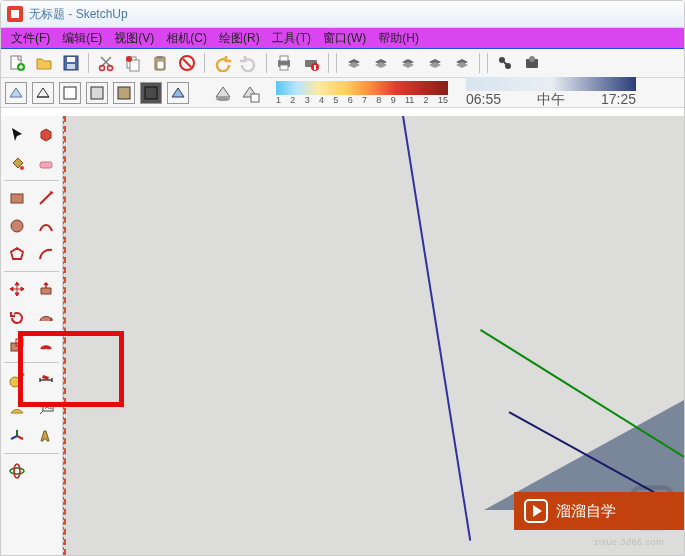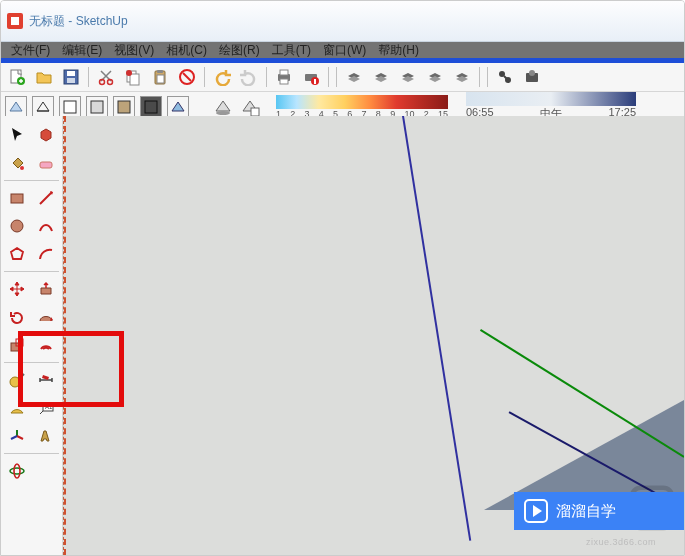--- a/index.html
+++ b/index.html
@@ -1,54 +1,54 @@
 <!DOCTYPE html>
 <html><head>
   <meta charset="utf-8">
   <style>
     * { margin: 0; padding: 0; box-sizing: border-box; font-family: "Microsoft YaHei", SimSun, sans-serif; }
     body { width: 685px; height: 556px; background: #fff; overflow: hidden; position: relative; border: 1px solid #ccc; border-radius: 4px 4px 0 0; }
 
-    .titlebar { height: 41px; background: linear-gradient(#fdfdfe, #e8eff7); display: flex; align-items: center; padding: 0 6px; font-size: 12px; color: #4a7aab; border-bottom: 1px solid #c9d4e0; }
+    .titlebar { height: 27px; background: linear-gradient(#fdfdfe, #e8eff7); display: flex; align-items: center; padding: 0 6px; font-size: 12px; color: #4a7aab; border-bottom: 1px solid #c9d4e0; }
     .titlebar-icon { width: 16px; height: 16px; background: #e04030; border-radius: 2px; margin-right: 6px; display: inline-flex; align-items: center; justify-content: center; }
     .titlebar-icon::after { content: ""; width: 8px; height: 8px; background: #fff; }
 
-    .menubar { height: 21px; background: #737373; display: flex; align-items: center; padding: 0 4px; font-size: 12px; color: #222; border-bottom: 5px solid #1d4ed8; }
+    .menubar { height: 21px; background: #d946ef; display: flex; align-items: center; padding: 0 4px; font-size: 12px; color: #222; border-bottom: 1px solid #1d4ed8; }
     .menu-item { padding: 2px 6px; cursor: default; }
 
     .toolbar-row { display: flex; align-items: center; padding: 2px 4px; gap: 3px; border-bottom: 1px solid #d6d6d6; background: #f6f6f6; }
     .tb-btn { width: 24px; height: 24px; display: inline-flex; align-items: center; justify-content: center; border-radius: 2px; }
     .sep { width: 1px; height: 20px; background: #c0c0c0; margin: 0 2px; }
 
     .row2 { height: 30px; }
     .style-swatch { width: 22px; height: 22px; border: 1px solid #999; margin-right: 2px; display:inline-flex; align-items:center; justify-content:center; }
     .month-bar { height: 14px; width: 172px; background: linear-gradient(90deg,#58c6f2 0%, #b8e5ff 12%, #ffe9a0 25%, #ffd060 40%, #ff8a40 55%, #e03b2e 70%, #b42a22 85%, #8a1c18 100%); position: relative; }
     .month-labels { display: flex; justify-content: space-between; font-size: 9px; color: #555; width: 172px; }
     .shadow-bar { height: 14px; width: 170px; background: linear-gradient(90deg,#d8e4ef 0%, #e9eef3 50%, #2b3d7a 100%); position:relative; }
-    .shadow-labels { display: flex; justify-content: space-between; font-size: 11px; color: #555; width: 170px; }
+    .shadow-labels { display: flex; justify-content: space-between; font-size: 14px; color: #555; width: 170px; }
 
     .workspace { position: absolute; top: 115px; left: 0; right: 0; bottom: 0; display: flex; }
     .left-toolbar { width: 62px; background: #f6f6f6; border-right: 1px solid #d6d6d6; display: flex; flex-direction: column; padding: 6px 2px; gap: 2px; }
     .tool-row { display: flex; gap: 2px; }
     .tool-row > div { flex: 1; height: 26px; display:inline-flex; align-items:center; justify-content:center; border-radius:2px; }
     .divider { height: 1px; background: #c8c8c8; margin: 2px 1px; }
 
     .canvas { flex: 1; background: #dcdddb; position: relative; overflow:hidden; border-left:1px dashed #c06040; }
     .canvas::before { content:""; position:absolute; left:0; top:0; bottom:0; width:0; border-left:2px dashed #d05030; }
     .blue-line1 { position:absolute; top:0; left:338px; width:2px; height:430px; background:#3030a0; transform-origin: top left; transform: rotate(-9deg); }
     .green-line { position:absolute; right:0; top:340px; width:240px; height:2px; background:#0a8a0a; transform-origin: right center; transform: rotate(32deg); }
     .filled { position:absolute; right:0; bottom:45px; width:200px; height:110px; background:#596a84; opacity:0.75; clip-path: polygon(100% 0, 100% 100%, 0 100%); }
     .dark-edge{ position:absolute; right:0; bottom:45px; width:200px; height:2px; background:#1a1a6a; transform-origin:right center; transform: rotate(29deg);}
 
     .highlight-box { position:absolute; top:330px; left:17px; width:106px; height:76px; border:5px solid #e30b0b; pointer-events:none; }
 
     .watermark-logo { position:absolute; right:0; top:368px; width:65px; height:48px; opacity:0.14; display:flex; align-items:center; justify-content:center; }
     .watermark-logo svg { width:54px; height:54px; }
-    .watermark-text { position:absolute; right:28px; bottom:8px; font-size:9px; color:#bdbdbd; letter-spacing:0.5px; }
-    .watermark-bar { position:absolute; right:0; bottom:25px; width:170px; height:38px; background:#3b82f6; color:#fff; display:flex; align-items:center; padding:0 10px; font-size:15px; gap:8px; }
+    .watermark-text { position:absolute; right:20px; bottom:8px; font-size:9px; color:#bdbdbd; letter-spacing:0.5px; }
+    .watermark-bar { position:absolute; right:0; bottom:25px; width:170px; height:38px; background:#c2410c; color:#fff; display:flex; align-items:center; padding:0 10px; font-size:15px; gap:8px; }
     .play-icon { width:24px; height:24px; border:2px solid #fff; border-radius:5px; display:inline-flex; align-items:center; justify-content:center; }
     .play-icon::after { content:""; border-left:9px solid #fff; border-top:6px solid transparent; border-bottom:6px solid transparent; margin-left:2px; }
   </style>
 </head>
 <body>
 
 <div class="titlebar">
   <span class="titlebar-icon"></span>
   <span>无标题 - SketchUp</span>
 </div>
@@ -245,21 +245,21 @@
     <div class="month-labels">
       <span>1</span>
         <span>2</span>
         <span>3</span>
       <span>4</span>
         <span>5</span>
         <span>6</span>
       <span>7</span>
         <span>8</span>
         <span>9</span>
-      <span>10</span>
+      <span>11</span>
         <span>2</span>
         <span>15</span>
     </div>
   </div>
   <div style="width:12px"></div>
   <div>
     <div class="shadow-bar"></div>
     <div class="shadow-labels">
       <span>06:55</span>
       <span>中午</span>

